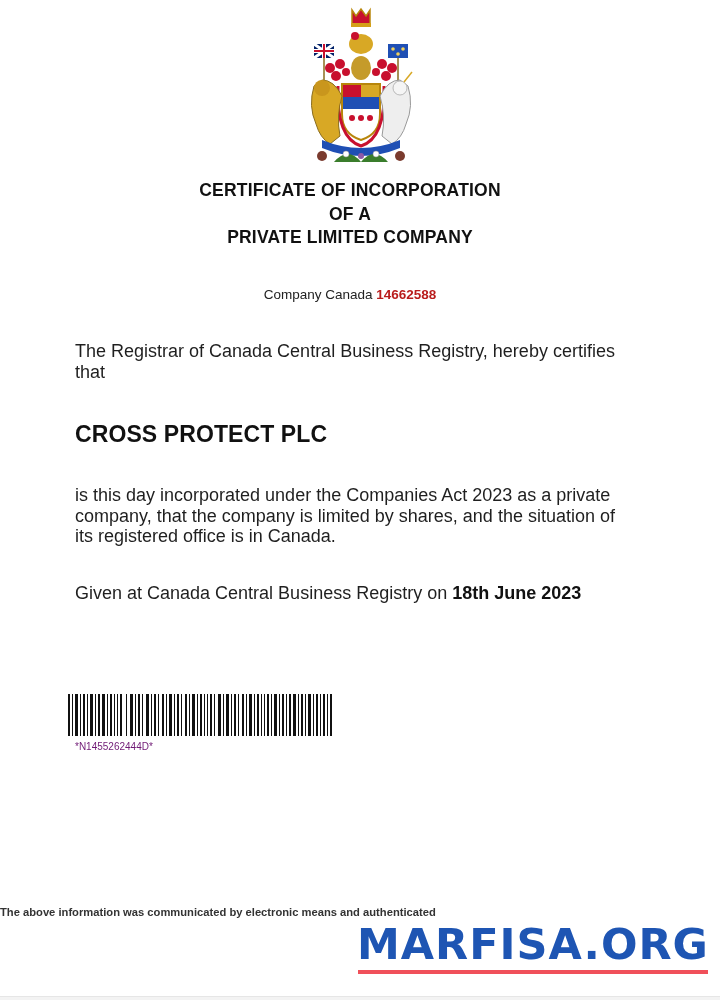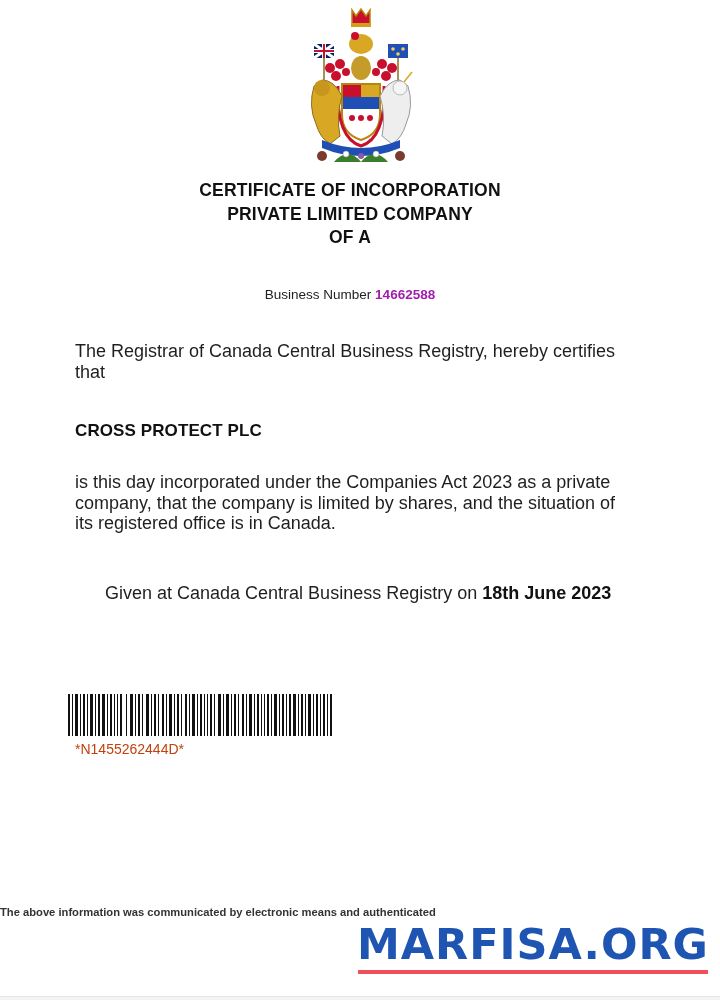--- a/index.html
+++ b/index.html
@@ -46,51 +46,51 @@
     }
     .title .line { display: block; }
     .company-number {
       position: absolute;
       left: 0; top: 287px;
       width: 700px;
       text-align: center;
       font-size: 13.5px;
       color: #222;
     }
-    .company-number b { font-weight: bold; color: #a21caf; }
+    .company-number b { font-weight: bold; color: #b91c1c; }
     .para {
       position: absolute;
       left: 75px;
       width: 560px;
       font-size: 18px;
       line-height: 20.5px;
       color: #1f1f1f;
     }
     .p1 { top: 341px; }
     .company-name {
       position: absolute;
       left: 75px; top: 421px;
-      font-size: 17px;
+      font-size: 23px;
       font-weight: bold;
       color: #111;
       letter-spacing: 0.1px;
     }
-    .p2 { top: 472px; }
-    .p3 { top: 583px; margin-left: 30px; }
+    .p2 { top: 485px; }
+    .p3 { top: 583px; }
     .p3 b { color: #111; }
     .barcode {
       position: absolute;
       left: 68px; top: 694px;
       width: 264px; height: 42px;
     }
     .barcode-text {
       position: absolute;
       left: 75px; top: 741px;
-      font-size: 14px;
-      color: #c2410c;
+      font-size: 10px;
+      color: #701a75;
     }
     .footer {
       position: absolute;
       left: 0; top: 905px;
       width: 680px;
       font-size: 11.2px;
       line-height: 14.5px;
       font-weight: bold;
       color: #333;
     }
@@ -178,26 +178,26 @@
       <circle cx="100" cy="150" r="5" fill="#7a3b2e"></circle>
       <path d="M34 156 Q48 140 61 156 Q74 140 88 156" fill="#3a7d2c"></path>
       <circle cx="46" cy="148" r="3" fill="#ffffff" stroke="#999" stroke-width="0.5"></circle>
       <circle cx="76" cy="148" r="3" fill="#ffffff" stroke="#999" stroke-width="0.5"></circle>
       <circle cx="61" cy="150" r="3" fill="#8e5aa8"></circle>
     </g>
   </svg>
 
   <div class="title">
     <span class="line">CERTIFICATE OF INCORPORATION</span>
+    <span class="line">OF A</span>
     <span class="line">PRIVATE LIMITED COMPANY</span>
-    <span class="line">OF A</span>
   </div>
 
   <div class="company-number">
-    <span>Business Number</span>
+    <span>Company Canada</span>
     <b>14662588</b>
   </div>
 
   <div class="para p1">The Registrar of Canada Central Business Registry, hereby certifies that</div>
 
   <div class="company-name">CROSS PROTECT PLC</div>
 
   <div class="para p2">is this day incorporated under the Companies Act 2023 as a private company, that the company is limited by shares, and the situation of its registered office is in Canada.</div>
 
   <div class="para p3">

